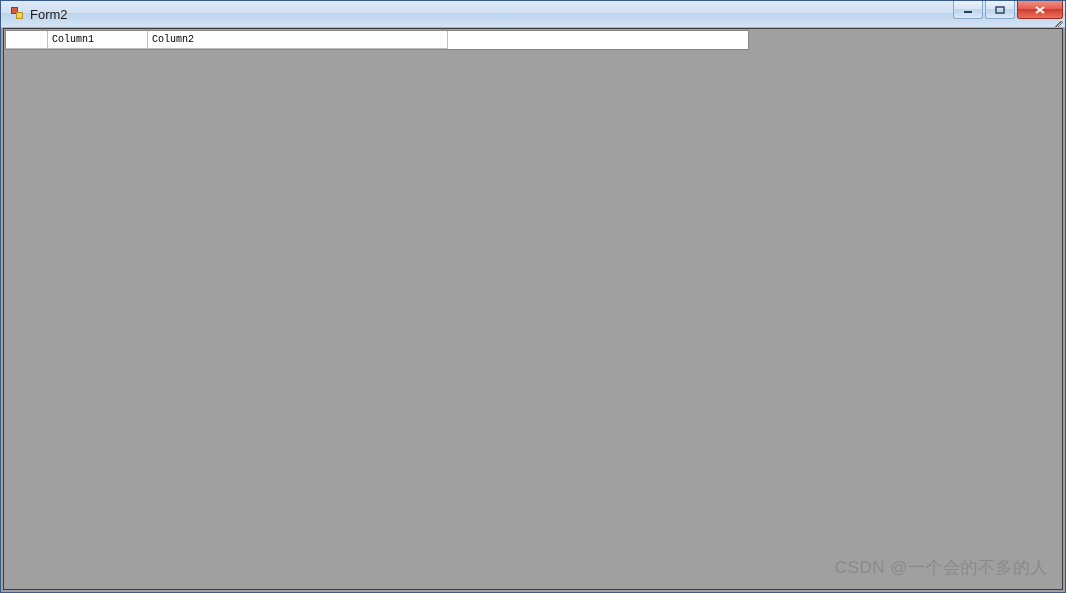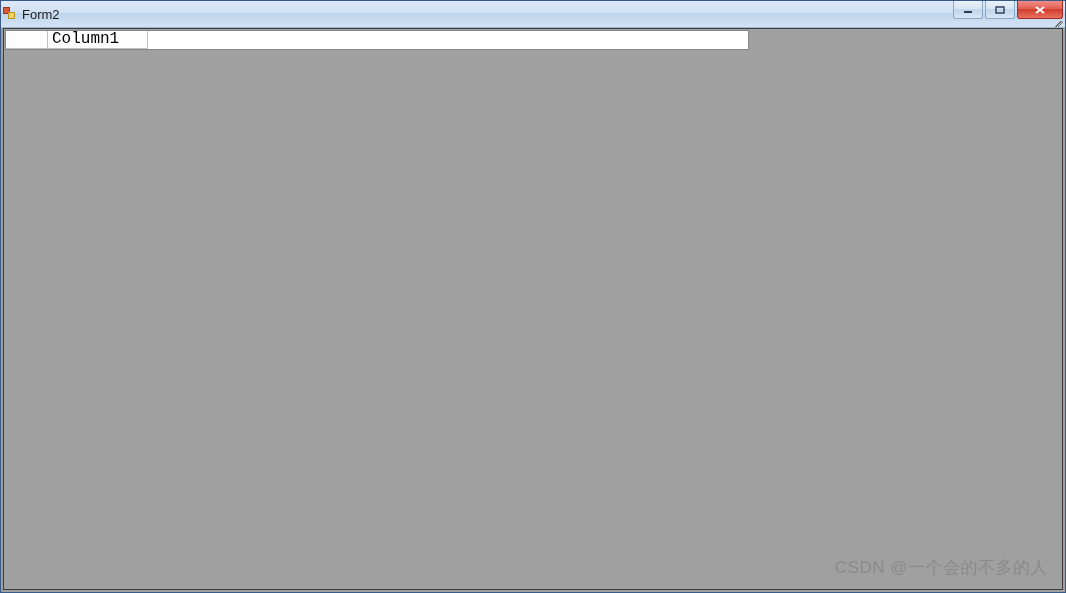--- a/index.html
+++ b/index.html
@@ -19,21 +19,21 @@
       border: 1px solid #3a5a8a;
       position: relative;
       display: flex;
       flex-direction: column;
     }
     .titlebar {
       height: 27px;
       background: linear-gradient(to bottom, #dde9f7 0%, #cfe0f3 45%, #bdd4ec 46%, #d3e3f4 100%);
       display: flex;
       align-items: center;
-      padding-left: 2px;
+      padding-left: 10px;
       border-bottom: 1px solid #9db6d4;
       position: relative;
     }
     .app-icon {
       width: 14px;
       height: 14px;
       margin-right: 5px;
       position: relative;
     }
     .app-icon .sq1 { position:absolute; width:7px; height:7px; left:0; top:0; background:#d65a3a; border:1px solid #9a3a20; }
@@ -98,21 +98,21 @@
       border-right: 1px solid #c0c0c0;
       border-bottom: 1px solid #c0c0c0;
     }
     .dg-colheader {
       height: 18px;
       background: #fdfdfd;
       border-right: 1px solid #c0c0c0;
       border-bottom: 1px solid #c0c0c0;
       padding-left: 4px;
       font-family: "NSimSun","SimSun","Courier New",monospace;
-      font-size: 16px;
+      font-size: 10px;
       color: #000;
       line-height: 17px;
       white-space: nowrap;
       overflow: hidden;
       cursor: default;
     }
     .col0 { width: 100px; }
     .col1 { width: 300px; }
     .col2 { width: 300px; }
     .watermark {
@@ -170,19 +170,20 @@
       </div>
     </div>
     <div class="resize-grip"></div>
   </div>
 
   <div class="client-area">
     <div class="datagrid">
       <div class="dg-header-row">
         <div class="dg-rowheader"></div>
         <div class="dg-colheader col0">Column1</div>
+        <div class="dg-colheader col1">Column2</div>
       </div>
     </div>
 
   </div>
 </div>
 
 <div class="watermark">CSDN @一个会的不多的人</div>
 
 </body></html>

